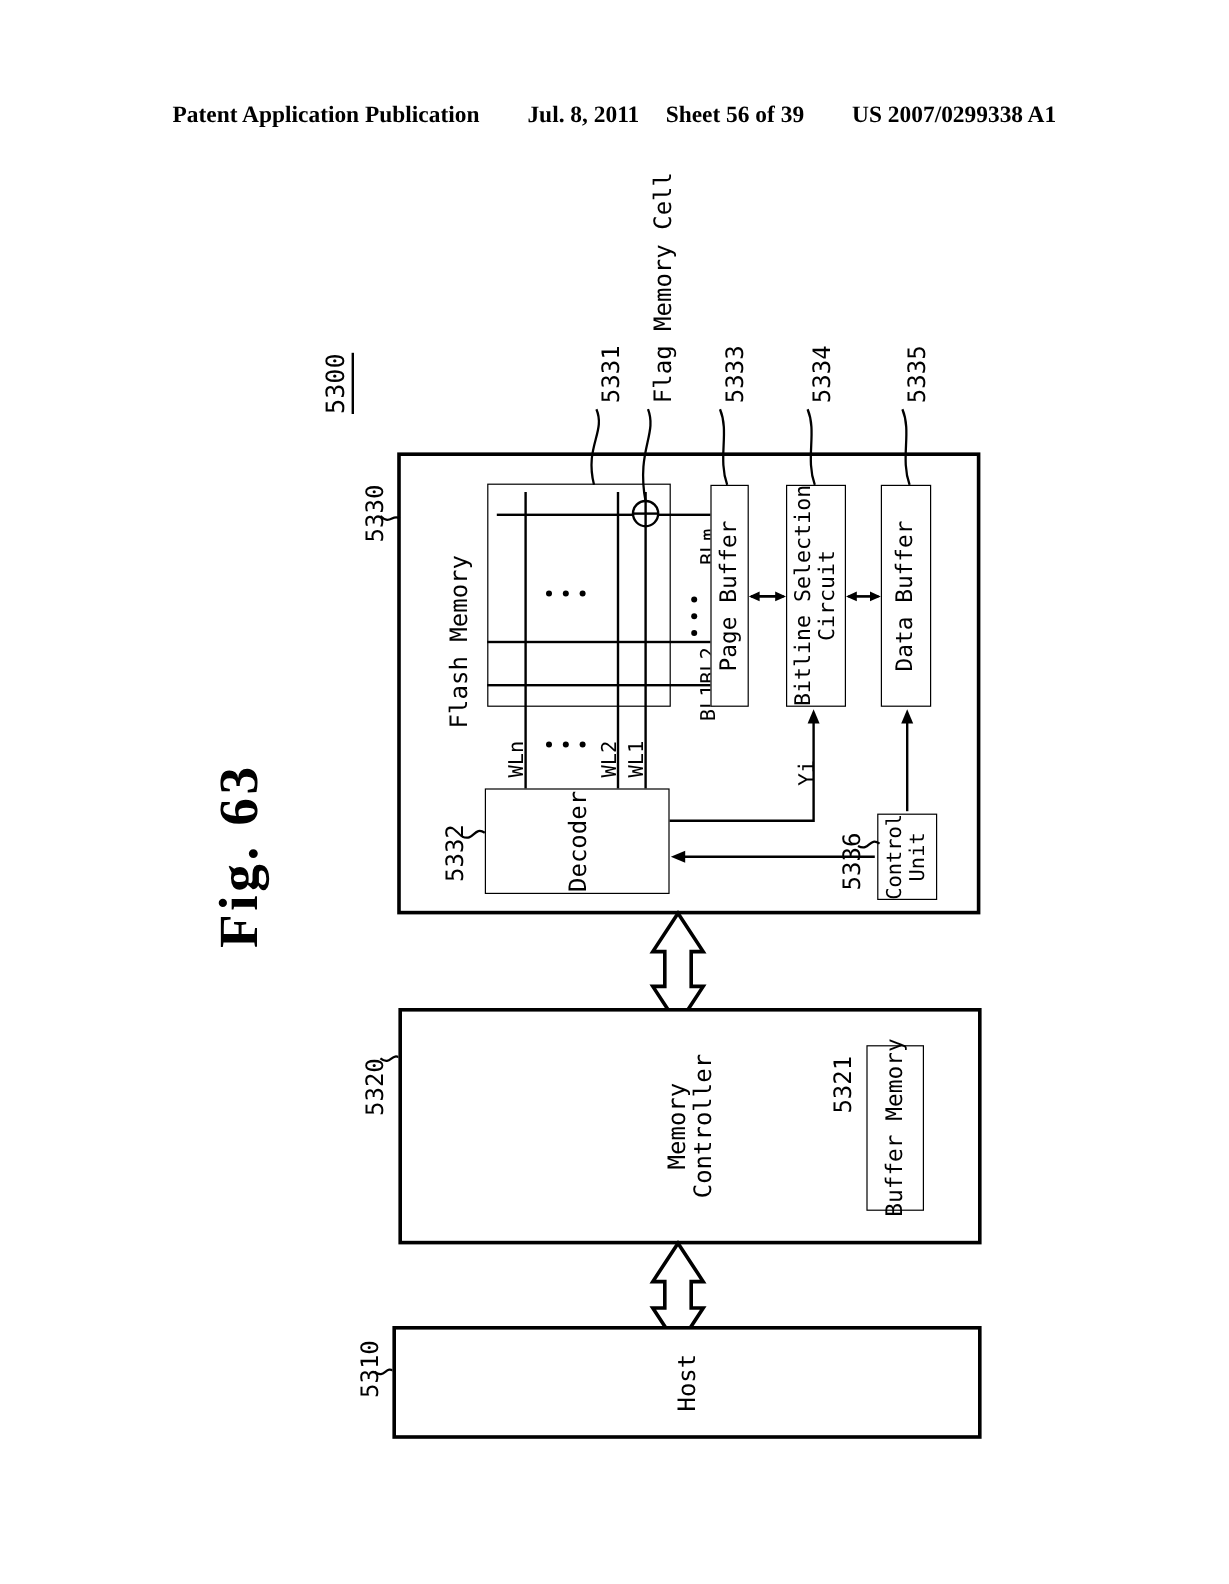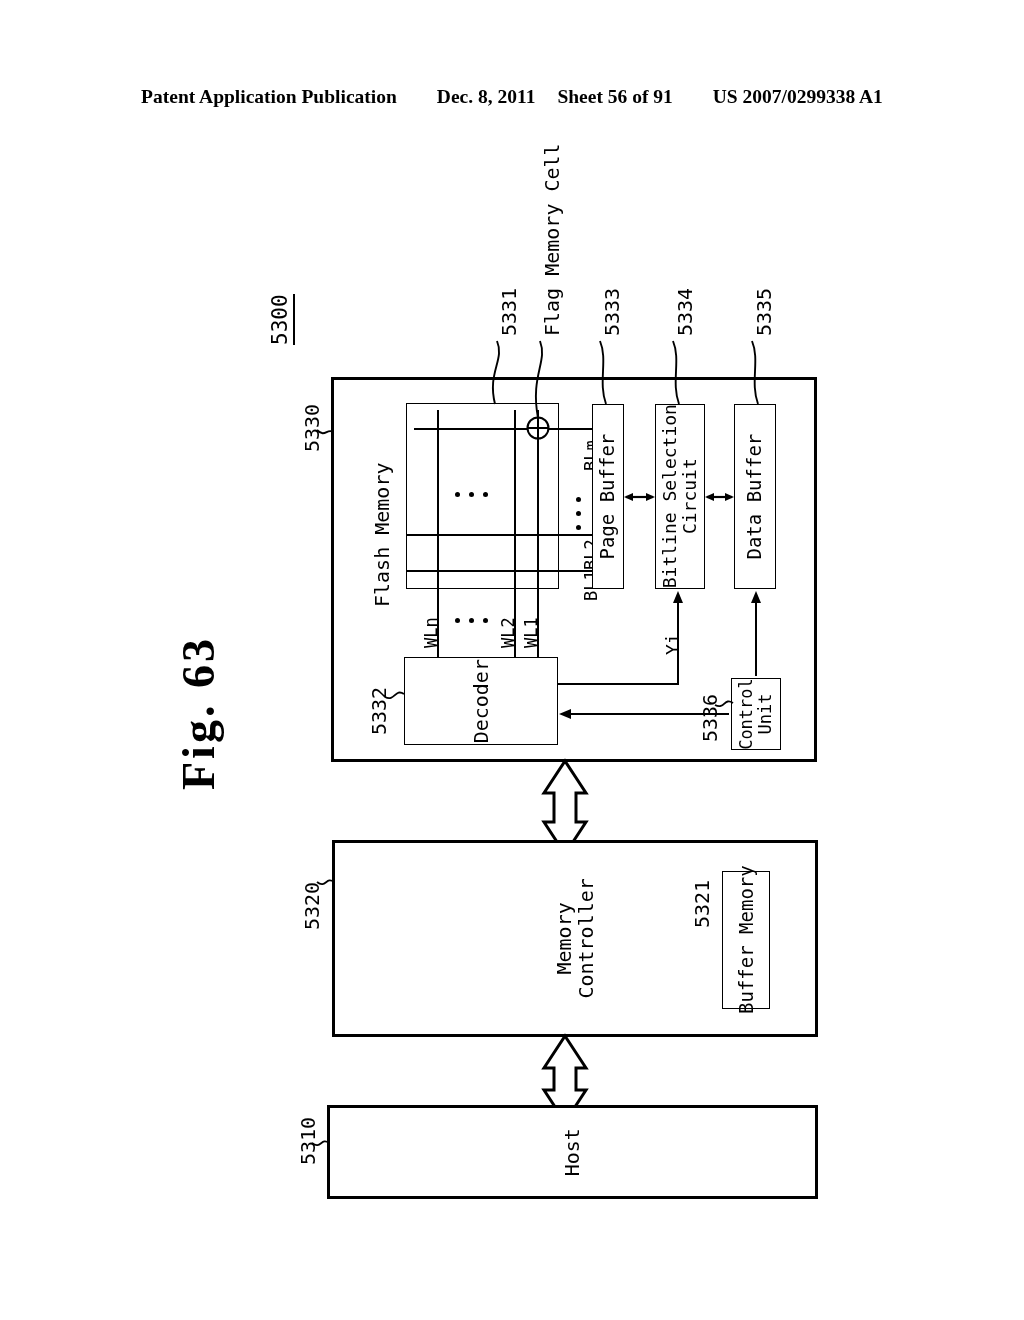--- a/index.html
+++ b/index.html
@@ -78,21 +78,21 @@
   .dotsv i{display:block;width:5px;height:5px;border-radius:50%;background:#000;}
 
   svg.ovl{position:absolute;left:0;top:0;width:1024px;height:1320px;overflow:visible;pointer-events:none;}
 </style>
 </head>
 <body>
 
 <div class="page">
 
   <div class="hdr">
-    <span class="s1">Patent Application Publication</span><span class="s2">Dec. 8, 2011</span><span class="s3">Sheet 56 of 91</span><span>US 2007/0299338 A1</span>
+    <span class="s1">Patent Application Publication</span><span class="s2">Jul. 8, 2011</span><span class="s3">Sheet 56 of 39</span><span>US 2007/0299338 A1</span>
   </div>
 
   <div class="figtitle">Fig. 63</div>
 
   <div class="rot" id="ref5300" style="left:268px;top:345px;font-size:21px;border-bottom:2px solid #000;padding-bottom:1px;">5300</div>
 
   <div class="box thick" style="left:331px;top:377px;width:486px;height:385px;"></div>
 
   <div class="rot" style="left:370px;top:607px;font-size:20px;">Flash Memory</div>
 

